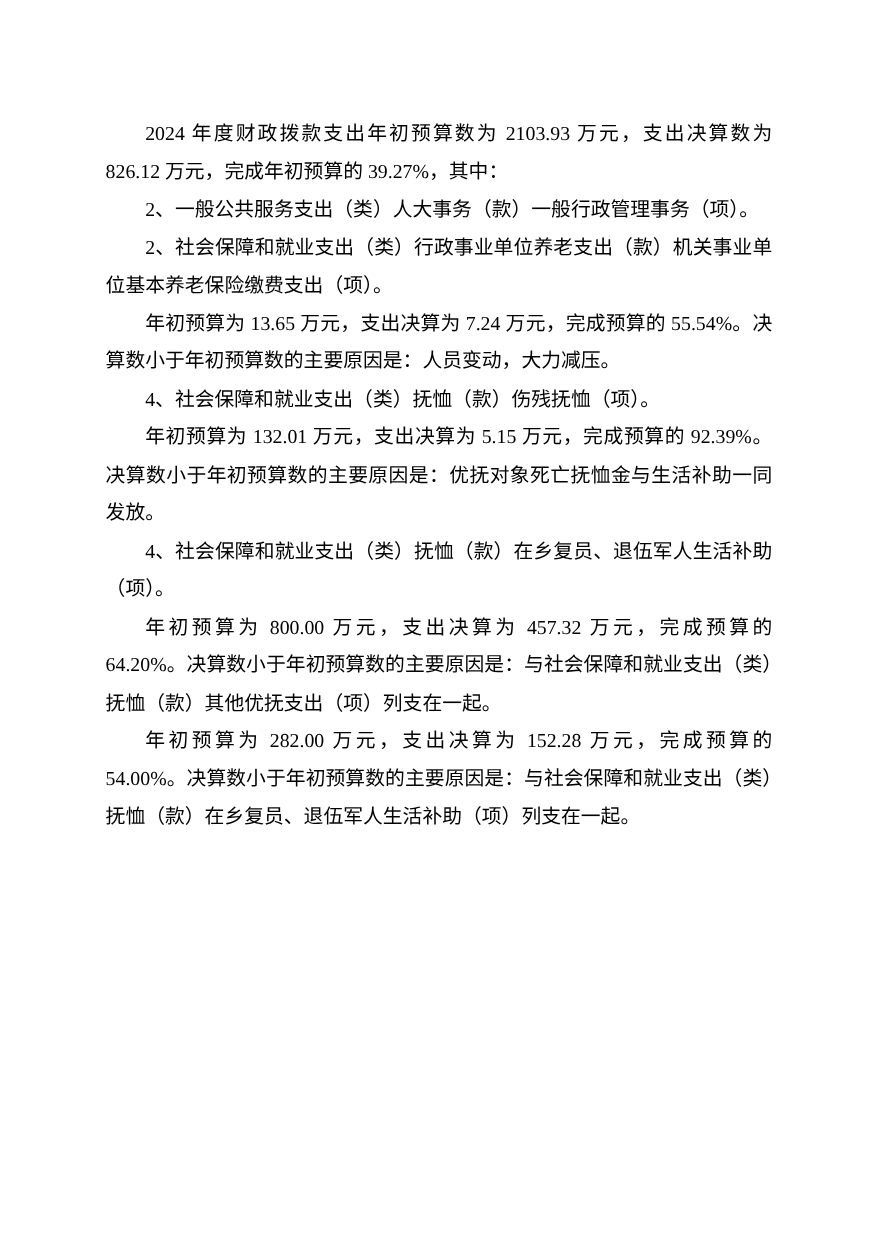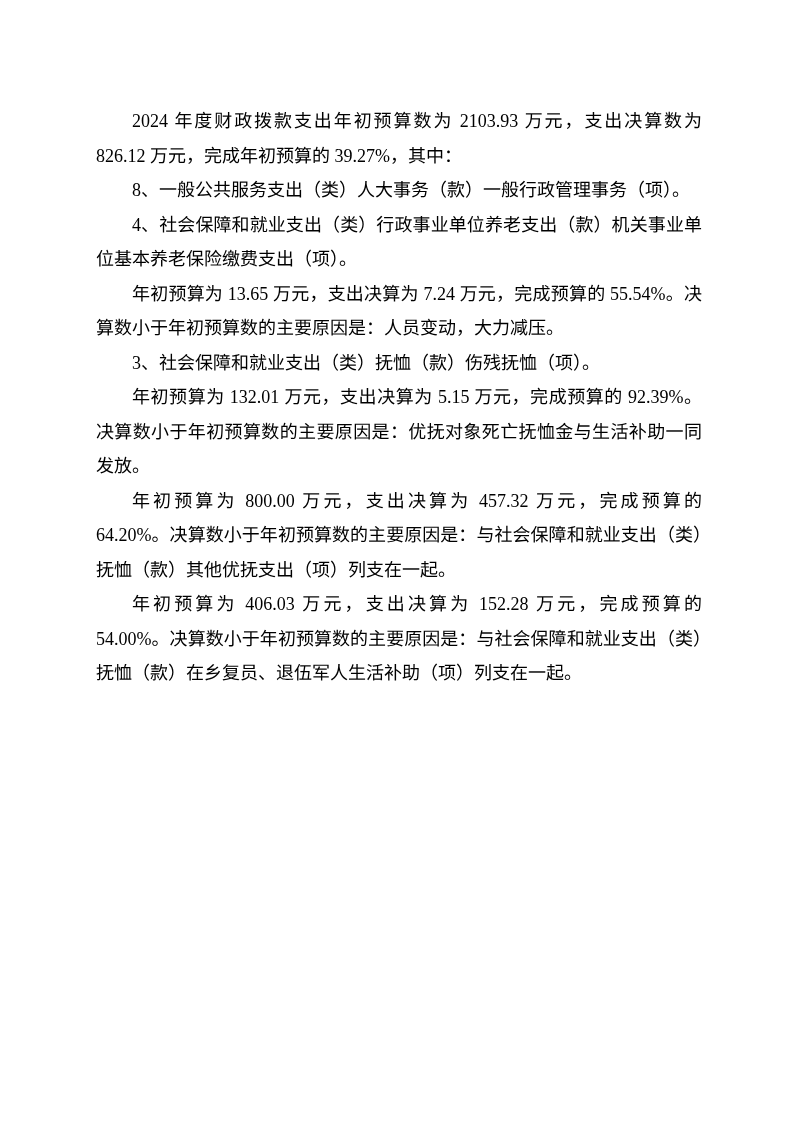--- a/index.html
+++ b/index.html
@@ -29,25 +29,26 @@
     word-break: normal;
   }
 </style>
 </head>
 <body>
 
 <div class="page">
   <div class="doc-body">
     <p>2024 年度财政拨款支出年初预算数为 2103.93 万元，支出决算数为 826.12 万元，完成年初预算的 39.27%，其中：</p>
 
-    <p>8、一般公共服务支出（类）人大事务（款）一般行政管理事务（项）。</p>
+    <p>2、一般公共服务支出（类）人大事务（款）一般行政管理事务（项）。</p>
 
-    <p>4、社会保障和就业支出（类）行政事业单位养老支出（款）机关事业单位基本养老保险缴费支出（项）。</p>
+    <p>2、社会保障和就业支出（类）行政事业单位养老支出（款）机关事业单位基本养老保险缴费支出（项）。</p>
     <p>年初预算为 13.65 万元，支出决算为 7.24 万元，完成预算的 55.54%。决算数小于年初预算数的主要原因是：人员变动，大力减压。</p>
 
-    <p>3、社会保障和就业支出（类）抚恤（款）伤残抚恤（项）。</p>
+    <p>4、社会保障和就业支出（类）抚恤（款）伤残抚恤（项）。</p>
     <p>年初预算为 132.01 万元，支出决算为 5.15 万元，完成预算的 92.39%。决算数小于年初预算数的主要原因是：优抚对象死亡抚恤金与生活补助一同发放。</p>
 
+    <p>4、社会保障和就业支出（类）抚恤（款）在乡复员、退伍军人生活补助（项）。</p>
     <p>年初预算为 800.00 万元，支出决算为 457.32 万元，完成预算的 64.20%。决算数小于年初预算数的主要原因是：与社会保障和就业支出（类）抚恤（款）其他优抚支出（项）列支在一起。</p>
 
-    <p>年初预算为 406.03 万元，支出决算为 152.28 万元，完成预算的 54.00%。决算数小于年初预算数的主要原因是：与社会保障和就业支出（类）抚恤（款）在乡复员、退伍军人生活补助（项）列支在一起。</p>
+    <p>年初预算为 282.00 万元，支出决算为 152.28 万元，完成预算的 54.00%。决算数小于年初预算数的主要原因是：与社会保障和就业支出（类）抚恤（款）在乡复员、退伍军人生活补助（项）列支在一起。</p>
   </div>
 </div>
 
 </body></html>

